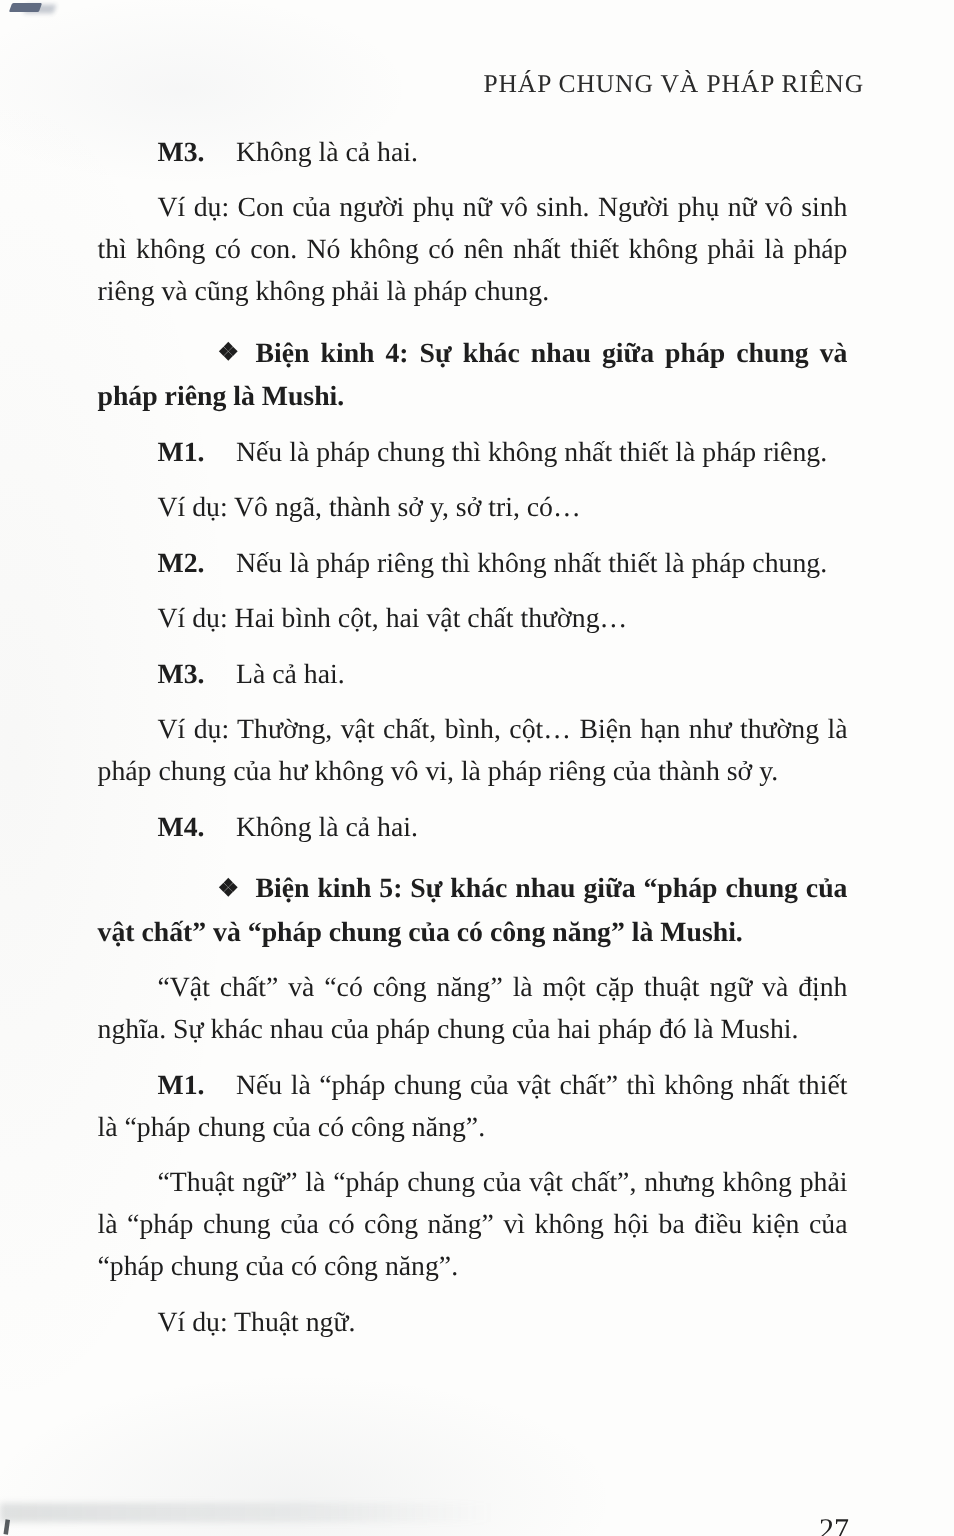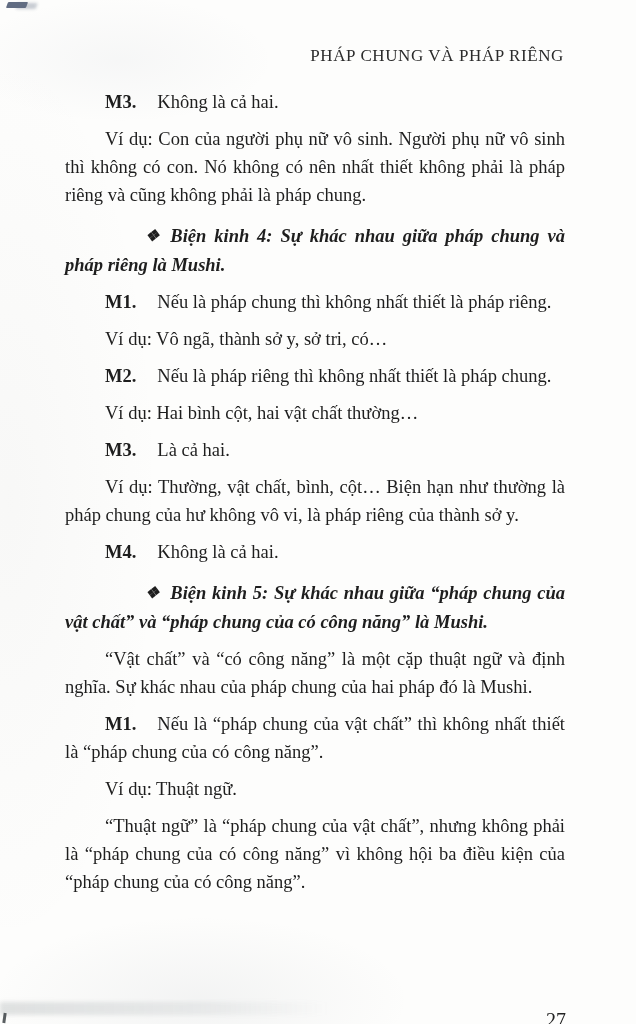--- a/index.html
+++ b/index.html
@@ -25,21 +25,21 @@
     inset: 0;
     background:
       radial-gradient(ellipse 220px 90px at 120px 60px, rgba(120,130,150,0.05), transparent 70%),
       radial-gradient(ellipse 300px 120px at 200px 1000px, rgba(110,120,130,0.07), transparent 70%),
       radial-gradient(ellipse 200px 600px at 10px 500px, rgba(120,120,120,0.04), transparent 75%);
     pointer-events: none;
   }
   .running-head {
     position: absolute;
     top: 46px;
-    right: 72px;
+    right: 60px;
     font-size: 17px;
     letter-spacing: 0.6px;
     color: #2b2b2b;
     white-space: nowrap;
   }
   .content {
     position: absolute;
     top: 88px;
     left: 65px;
     width: 500px;
@@ -47,21 +47,20 @@
     line-height: 28px;
     text-align: justify;
   }
   .para {
     margin: 0 0 9px 0;
     text-indent: 40px;
   }
   .para.heading {
     font-weight: bold;
     margin-top: 13px;
-    font-style: italic;
   }
   .bullet {
     display: inline-block;
     margin-right: 11px;
     font-size: 16px;
     transform: translateY(-1px);
   }
   .m-label {
     font-weight: bold;
     margin-right: 21px;
@@ -122,21 +121,21 @@
       <p class="para body"><strong class="m-label">M1.</strong><span>Nếu là pháp chung thì không nhất thiết là pháp riêng.</span></p>
       <p class="para body"><span>Ví dụ: Vô ngã, thành sở y, sở tri, có…</span></p>
       <p class="para body"><strong class="m-label">M2.</strong><span>Nếu là pháp riêng thì không nhất thiết là pháp chung.</span></p>
       <p class="para body"><span>Ví dụ: Hai bình cột, hai vật chất thường…</span></p>
       <p class="para body"><strong class="m-label">M3.</strong><span>Là cả hai.</span></p>
       <p class="para body"><span>Ví dụ: Thường, vật chất, bình, cột… Biện hạn như thường là pháp chung của hư không vô vi, là pháp riêng của thành sở y.</span></p>
       <p class="para body"><strong class="m-label">M4.</strong><span>Không là cả hai.</span></p>
       <p class="para heading"><span class="bullet">❖</span><span>Biện kinh 5: Sự khác nhau giữa “pháp chung của vật chất” và “pháp chung của có công năng” là Mushi.</span></p>
       <p class="para body"><span>“Vật chất” và “có công năng” là một cặp thuật ngữ và định nghĩa. Sự khác nhau của pháp chung của hai pháp đó là Mushi.</span></p>
       <p class="para body"><strong class="m-label">M1.</strong><span>Nếu là “pháp chung của vật chất” thì không nhất thiết là “pháp chung của có công năng”.</span></p>
+      <p class="para body"><span>“Thuật ngữ” là “pháp chung của vật chất”, nhưng không phải là “pháp chung của có công năng” vì không hội ba điều kiện của “pháp chung của có công năng”.</span></p>
       <p class="para body"><span>Ví dụ: Thuật ngữ.</span></p>
-      <p class="para body"><span>“Thuật ngữ” là “pháp chung của vật chất”, nhưng không phải là “pháp chung của có công năng” vì không hội ba điều kiện của “pháp chung của có công năng”.</span></p>
     </div>
 
   <div class="page-number">27</div>
 
   <div class="artifact-bottom"></div>
   <div class="artifact-corner"></div>
 </div>
 
 </body></html>

